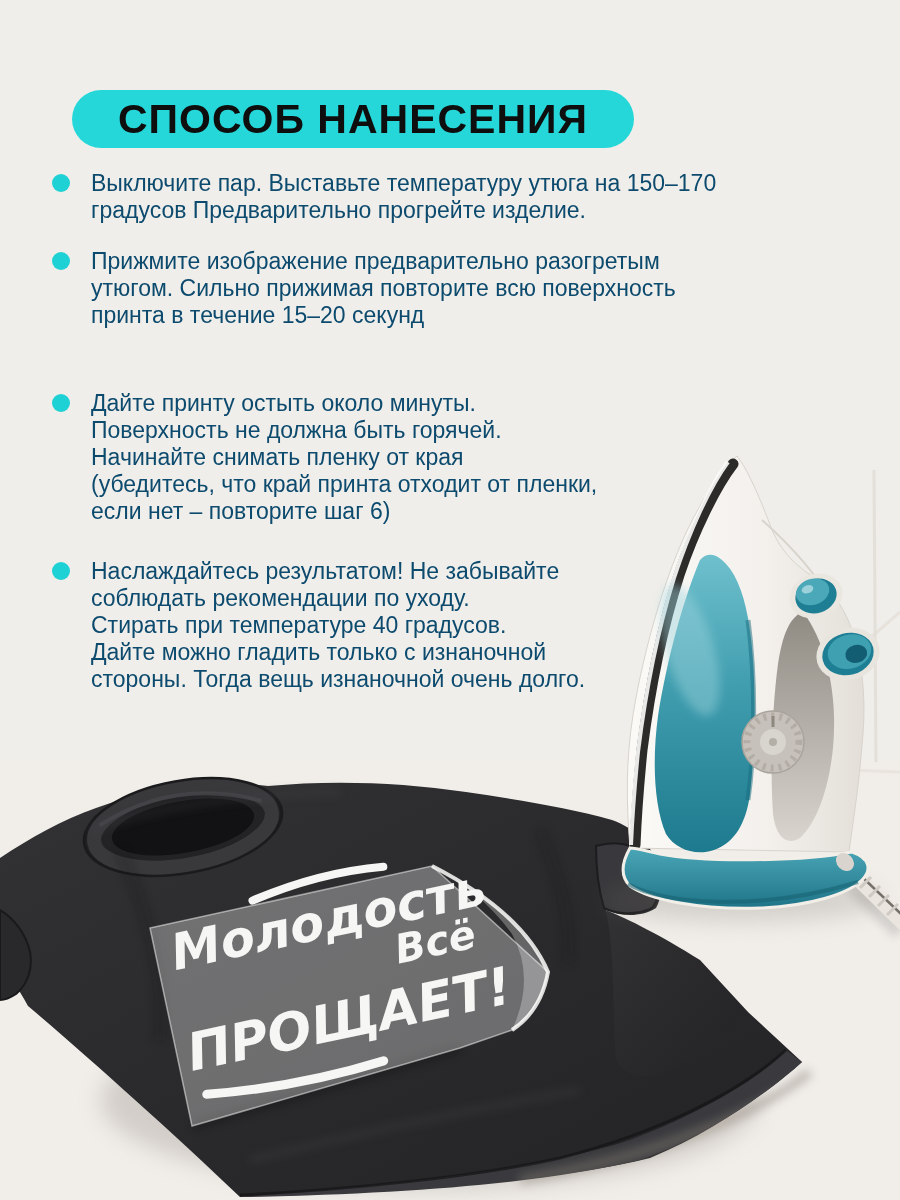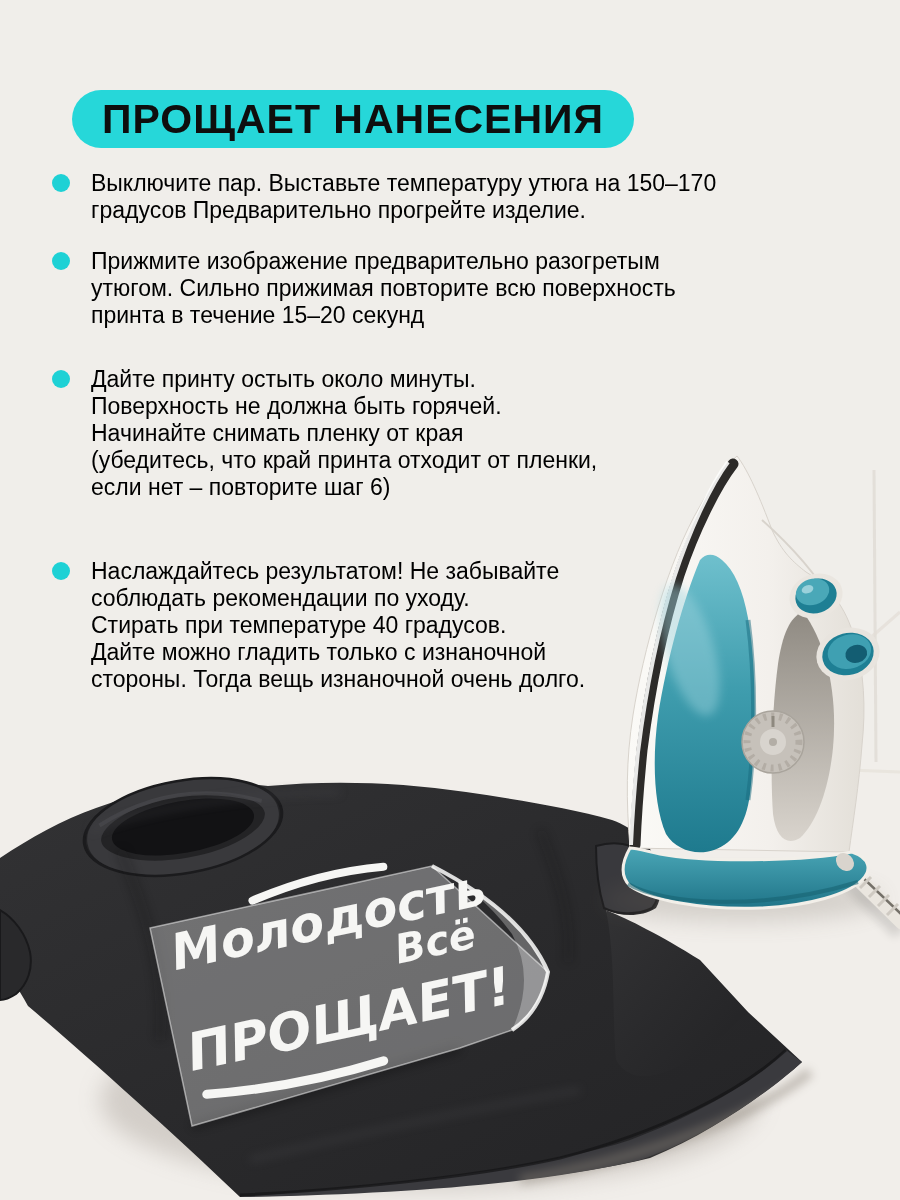--- a/index.html
+++ b/index.html
@@ -28,21 +28,21 @@
     display:flex;align-items:flex-start;
   }
   .dot{
     flex:0 0 auto;
     width:18px;height:18px;border-radius:50%;
     background:#1ed1d5;
     margin-top:4px;
   }
   .step-text{
     margin-left:21px;
-    font-size:23px;line-height:27px;color:#000000;
+    font-size:23px;line-height:27px;color:#0c4a6e;
     font-weight:500;
   }
   .ln{display:block;white-space:nowrap;}
   .scene{position:absolute;left:0;top:0;pointer-events:none;}
 </style>
 </head>
 <body>
 
 <div class="poster">
 
@@ -216,21 +216,21 @@
            C 810 906 848 894 862 880
            C 872 870 870 858 852 852
            C 800 862 700 862 660 854
            C 646 851 636 848 630 848 Z"></path>
       <path d="M628 884 C 662 904 760 912 858 882" stroke="#15606f" stroke-width="4" fill="none" opacity="0.55"></path>
       <ellipse cx="845" cy="862" rx="10" ry="8" transform="rotate(45 845 862)" fill="#d9d4cd"></ellipse>
     </g>
   </svg>
 
   <div class="title-badge">
-    <h1>ПРОЩАЕТ НАНЕСЕНИЯ</h1>
+    <h1>СПОСОБ НАНЕСЕНИЯ</h1>
   </div>
 
   <div>
 
     <div class="step" style="top:170px">
       <span class="dot"></span>
       <div class="step-text">
         <span class="ln">Выключите пар. Выставьте температуру утюга на 150–170</span>
         <span class="ln">градусов Предварительно прогрейте изделие.</span>
       </div>
@@ -238,21 +238,21 @@
 
     <div class="step" style="top:248px">
       <span class="dot"></span>
       <div class="step-text">
         <span class="ln">Прижмите изображение предварительно разогретым</span>
         <span class="ln">утюгом. Сильно прижимая повторите всю поверхность</span>
         <span class="ln">принта в течение 15–20 секунд</span>
       </div>
     </div>
 
-    <div class="step" style="top:366px">
+    <div class="step" style="top:390px">
       <span class="dot"></span>
       <div class="step-text">
         <span class="ln">Дайте принту остыть около минуты.</span>
         <span class="ln">Поверхность не должна быть горячей.</span>
         <span class="ln">Начинайте снимать пленку от края</span>
         <span class="ln">(убедитесь, что край принта отходит от пленки,</span>
         <span class="ln">если нет – повторите шаг 6)</span>
       </div>
     </div>
 

